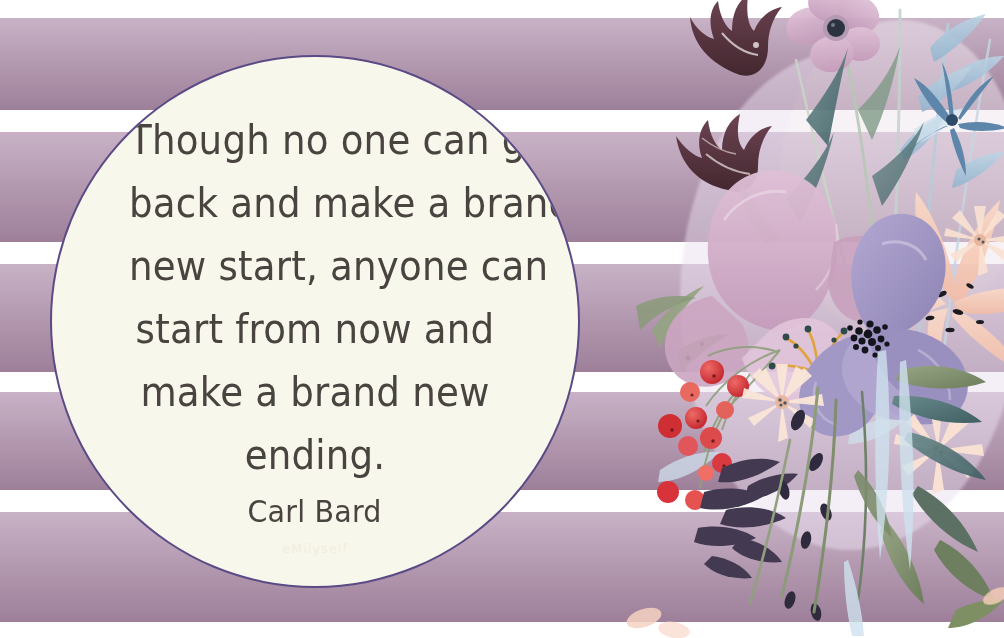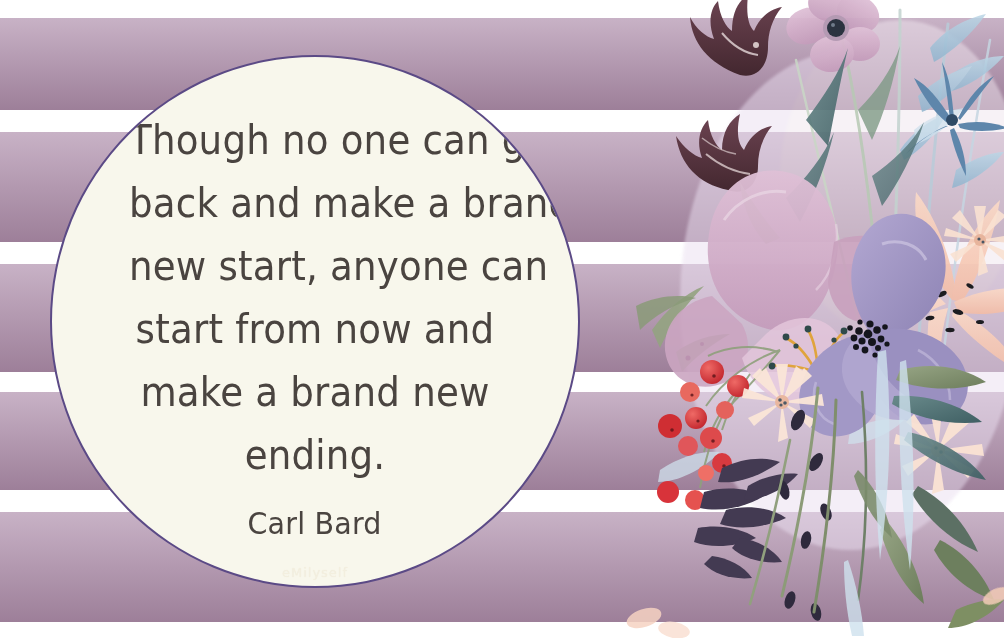--- a/index.html
+++ b/index.html
@@ -35,21 +35,20 @@
     border-radius:50%;
     background:#f8f7ec;
     border:2px solid #5b4a86;
     box-sizing:border-box;
     display:flex;
     flex-direction:column;
     align-items:center;
     justify-content:flex-start;
     padding-top:52px;
     overflow:hidden;
-    gap:12px;
   }
   #quote-text{
     width:400px;
     text-align:center;
     color:#4a4440;
     font-family:"DejaVu Sans",sans-serif;
     font-size:40px;
     line-height:63px;
     font-weight:400;
     letter-spacing:.2px;

